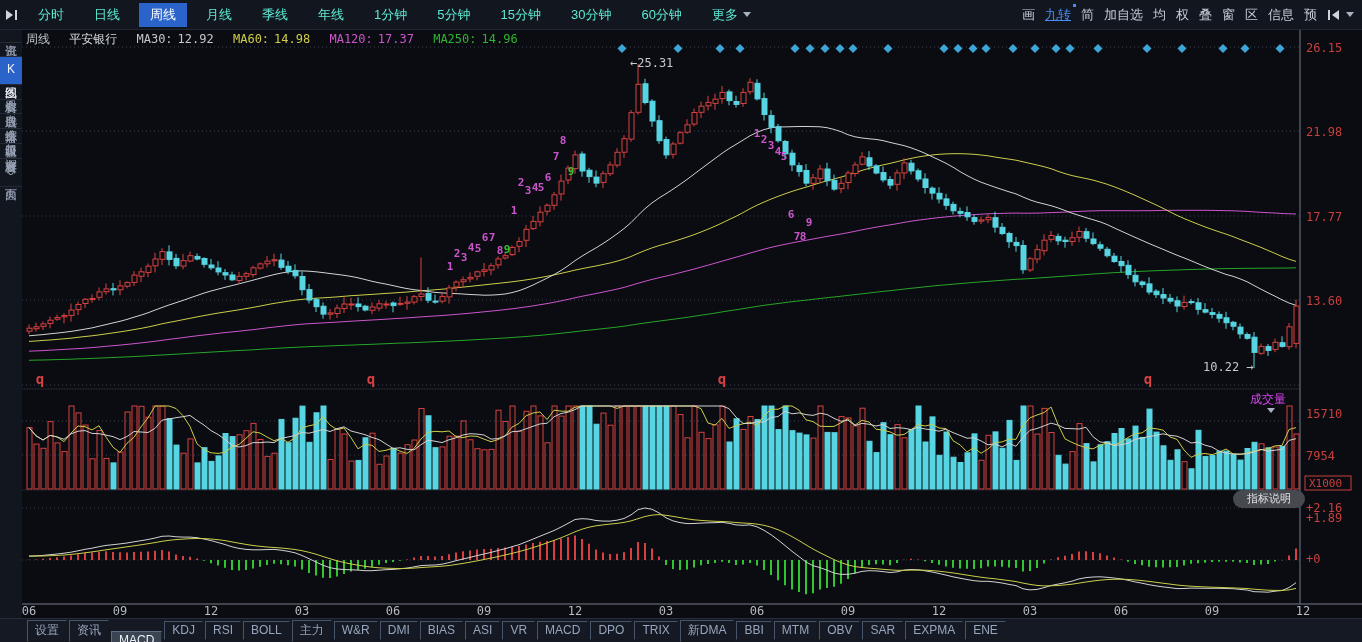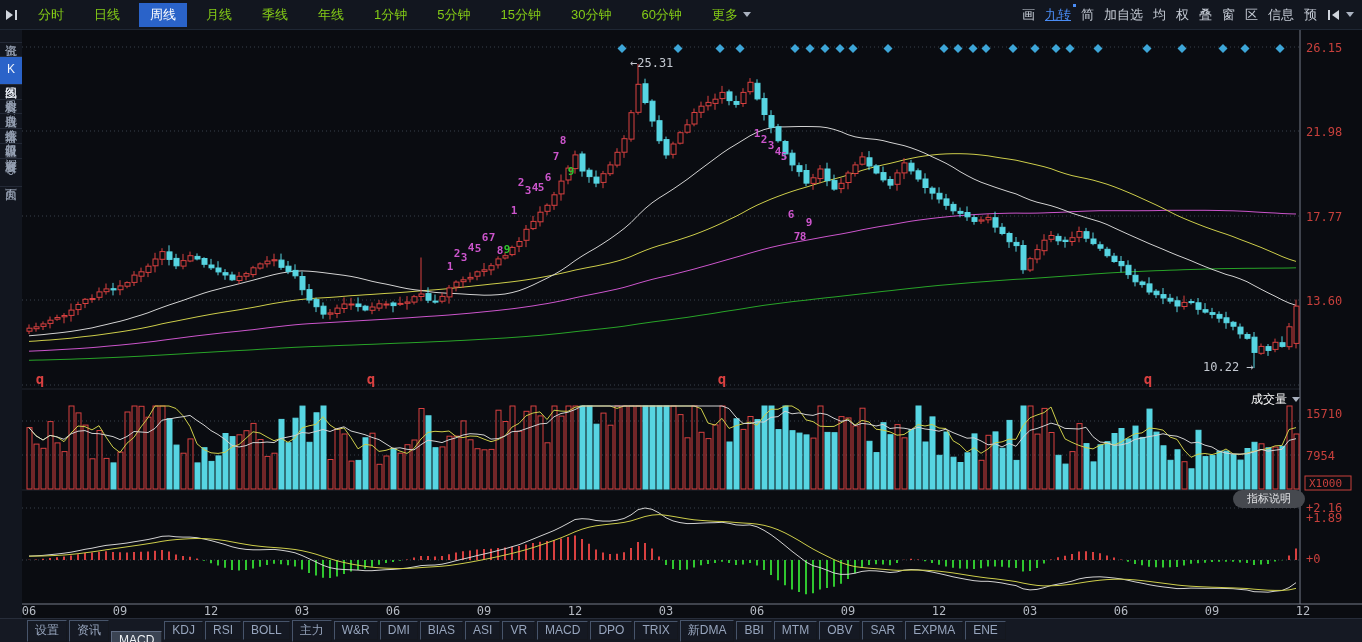--- a/index.html
+++ b/index.html
@@ -3,21 +3,21 @@
 <meta charset="utf-8">
 <style>
   html,body{margin:0;padding:0;background:#000;}
   #app{position:relative;width:1362px;height:642px;background:#0a0c11;overflow:hidden;
        font-family:"Liberation Sans",sans-serif;-webkit-user-select:none;user-select:none;}
   
   #top-toolbar{position:absolute;left:0;top:0;width:1362px;height:30px;background:#12161f;
     border-bottom:1px solid #1f2734;display:flex;align-items:center;box-sizing:border-box;padding:0 8px 0 4px;}
   #collapse{display:inline-flex;align-items:center;margin-right:8px;}
   #tabs{display:flex;align-items:center;}
-  .tab{color:#84cc16;font-size:13px;padding:3px 11px;margin-right:8px;cursor:default;display:inline-flex;align-items:center;}
+  .tab{color:#5eead4;font-size:13px;padding:3px 11px;margin-right:8px;cursor:default;display:inline-flex;align-items:center;}
   .tab.active{background:#2a63c9;color:#fff;}
   .caret{width:0;height:0;border-left:4px solid transparent;border-right:4px solid transparent;
     border-top:5px solid #aab2c0;display:inline-block;margin-left:5px;}
   #right-tools{margin-left:auto;display:flex;align-items:center;}
   #right-items{display:flex;align-items:center;}
   .rtool{color:#c6ccd6;font-size:13px;margin-left:10px;position:relative;}
   .rtool.hl{color:#4a8cf5;text-decoration:underline;}
   .hl-dot{position:absolute;width:3px;height:3px;background:#4a8cf5;top:-2px;right:-5px;}
   .tb-icon{display:inline-flex;margin-left:10px;align-items:center;}
   
@@ -30,22 +30,22 @@
   #chart{position:absolute;left:22px;top:30px;background:#0a0c11;display:block;}
   .hdr{position:absolute;left:26px;font-family:"DejaVu Sans Mono",monospace;font-size:12px;
     pointer-events:none;white-space:nowrap;z-index:3;}
   .hgroup{margin-right:12px;}
   .lbl{margin-right:5px;}
   #kline-header{top:31px;}
   #vol-header{top:391px;}
   #macd-header{top:491px;}
   .c-gray{color:#c2c7cf;} .c-white2{color:#d6dae2;} .c-red{color:#d04444;}
   .c-yel{color:#cdcd4a;} .c-mag{color:#cc55cc;} .c-grn{color:#2fb42f;}
-  #vol-selector{position:absolute;left:1236px;top:391px;width:64px;color:#ffffff;font-size:12px;
-    display:flex;align-items:center;justify-content:flex-end;z-index:3;}
+  #vol-selector{position:absolute;left:1236px;top:391px;width:64px;color:#d946ef;font-size:12px;
+    display:flex;align-items:center;justify-content:space-between;z-index:3;flex-direction:column;}
   #indicator-tooltip{position:absolute;left:1233px;top:490px;background:#46494f;color:#e2e3e6;
     font-size:11px;padding:1px 14px 2px;z-index:4;border-radius:9px;}
   
   #bottom-toolbar{position:absolute;left:0;top:618px;width:1362px;height:24px;background:#151923;
     border-top:1px solid #272d3a;display:flex;align-items:center;box-sizing:border-box;padding-left:27px;z-index:5;}
   .bbtn{font-size:12px;color:#97a5bd;background:#151923;border:1px solid;
     border-color:#47546a #14171e #14171e #47546a;padding:1px 7px 2px;margin-right:2px;white-space:nowrap;}
   .bbtn.active{background:#3b4453;color:#f0f2f5;border-color:#5a6activity;border-color:#5f6b82 #20242e #20242e #5f6b82;margin-top:20px;}
 </style>
 </head>
@@ -938,20 +938,28 @@
       <text x="666" y="615" fill="#b5bac3" font-size="12" font-family="DejaVu Sans Mono, monospace" text-anchor="middle">03</text>
       <text x="757" y="615" fill="#b5bac3" font-size="12" font-family="DejaVu Sans Mono, monospace" text-anchor="middle">06</text>
       <text x="848" y="615" fill="#b5bac3" font-size="12" font-family="DejaVu Sans Mono, monospace" text-anchor="middle">09</text>
       <text x="939" y="615" fill="#b5bac3" font-size="12" font-family="DejaVu Sans Mono, monospace" text-anchor="middle">12</text>
       <text x="1030" y="615" fill="#b5bac3" font-size="12" font-family="DejaVu Sans Mono, monospace" text-anchor="middle">03</text>
       <text x="1121" y="615" fill="#b5bac3" font-size="12" font-family="DejaVu Sans Mono, monospace" text-anchor="middle">06</text>
       <text x="1212" y="615" fill="#b5bac3" font-size="12" font-family="DejaVu Sans Mono, monospace" text-anchor="middle">09</text>
       <text x="1303" y="615" fill="#b5bac3" font-size="12" font-family="DejaVu Sans Mono, monospace" text-anchor="middle">12</text>
     </svg>
 
+  <div id="kline-header" class="hdr">
+    <span class="hgroup c-gray">周线</span>
+    <span class="hgroup c-white2">平安银行</span>
+    <span class="hgroup c-gray"><span class="lbl">MA30:</span><span>12.92</span></span>
+    <span class="hgroup c-yel"><span class="lbl">MA60:</span><span>14.98</span></span>
+    <span class="hgroup c-mag"><span class="lbl">MA120:</span><span>17.37</span></span>
+    <span class="hgroup c-grn"><span class="lbl">MA250:</span><span>14.96</span></span>
+  </div>
 
 
   <div id="vol-selector">
     <span>成交量</span>
     <i class="caret"></i>
   </div>
 
 
   <div id="indicator-tooltip">指标说明</div>
 

